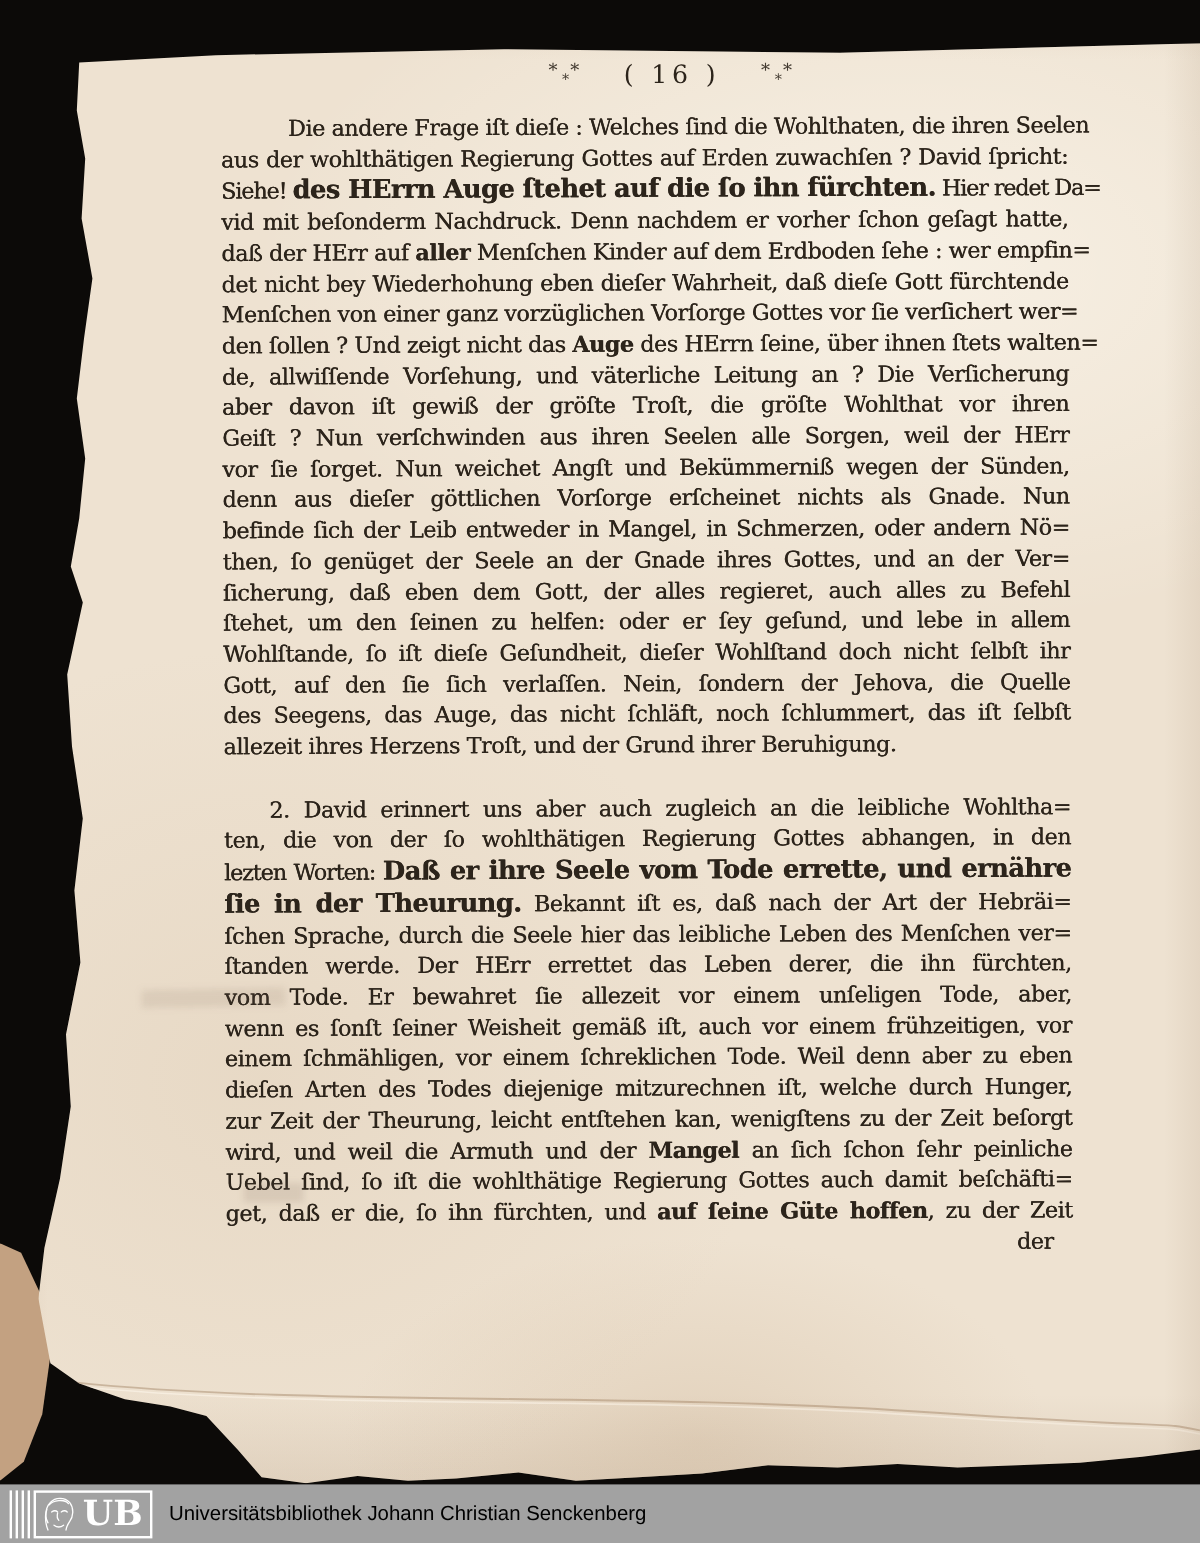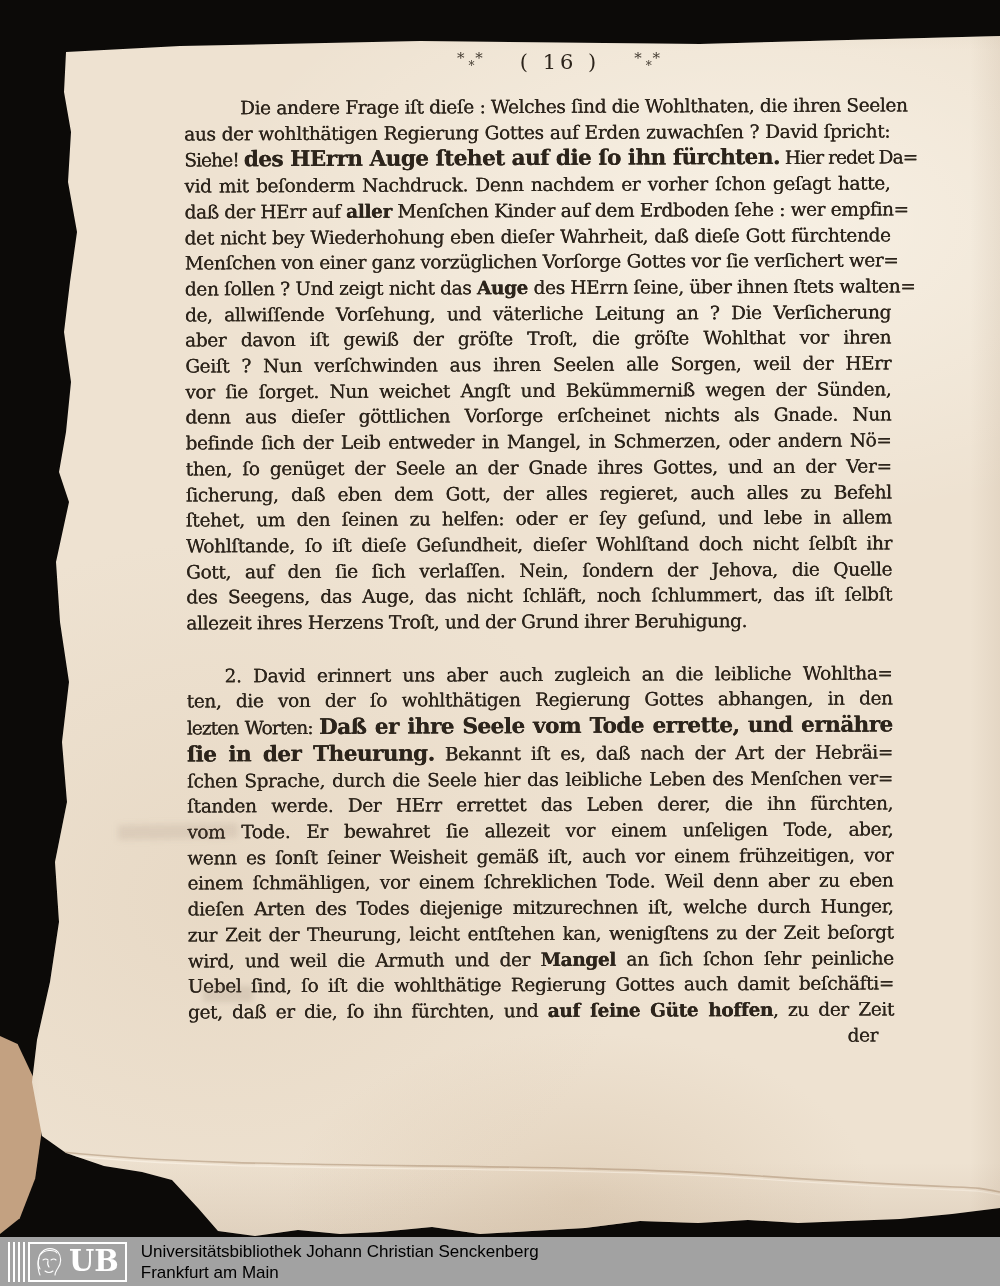--- a/index.html
+++ b/index.html
@@ -158,17 +158,16 @@
             <path d="M16,17 q-1,4 1,6"></path>
             <path d="M13,27 q4,3 8,0"></path>
             <path d="M7,14 q-2,6 1,11"></path>
           </g>
         </svg>
         <span class="ub-text">UB</span>
       </span>
     </div>
     <div class="footer-text">
       <div>Universitätsbibliothek Johann Christian Senckenberg</div>
-      <div>Frankfurt am Main</div>
     </div>
   </footer>
 
 </div>
 
 </body></html>

